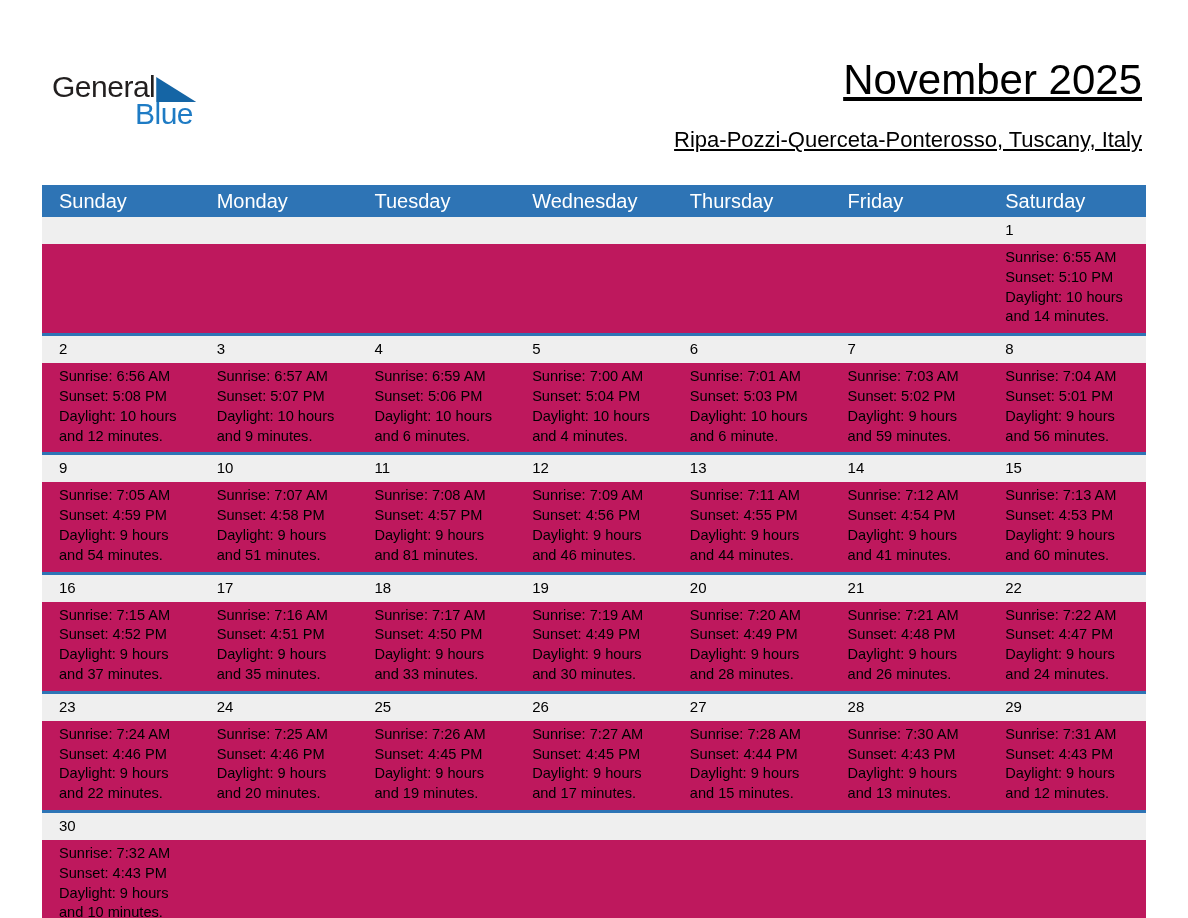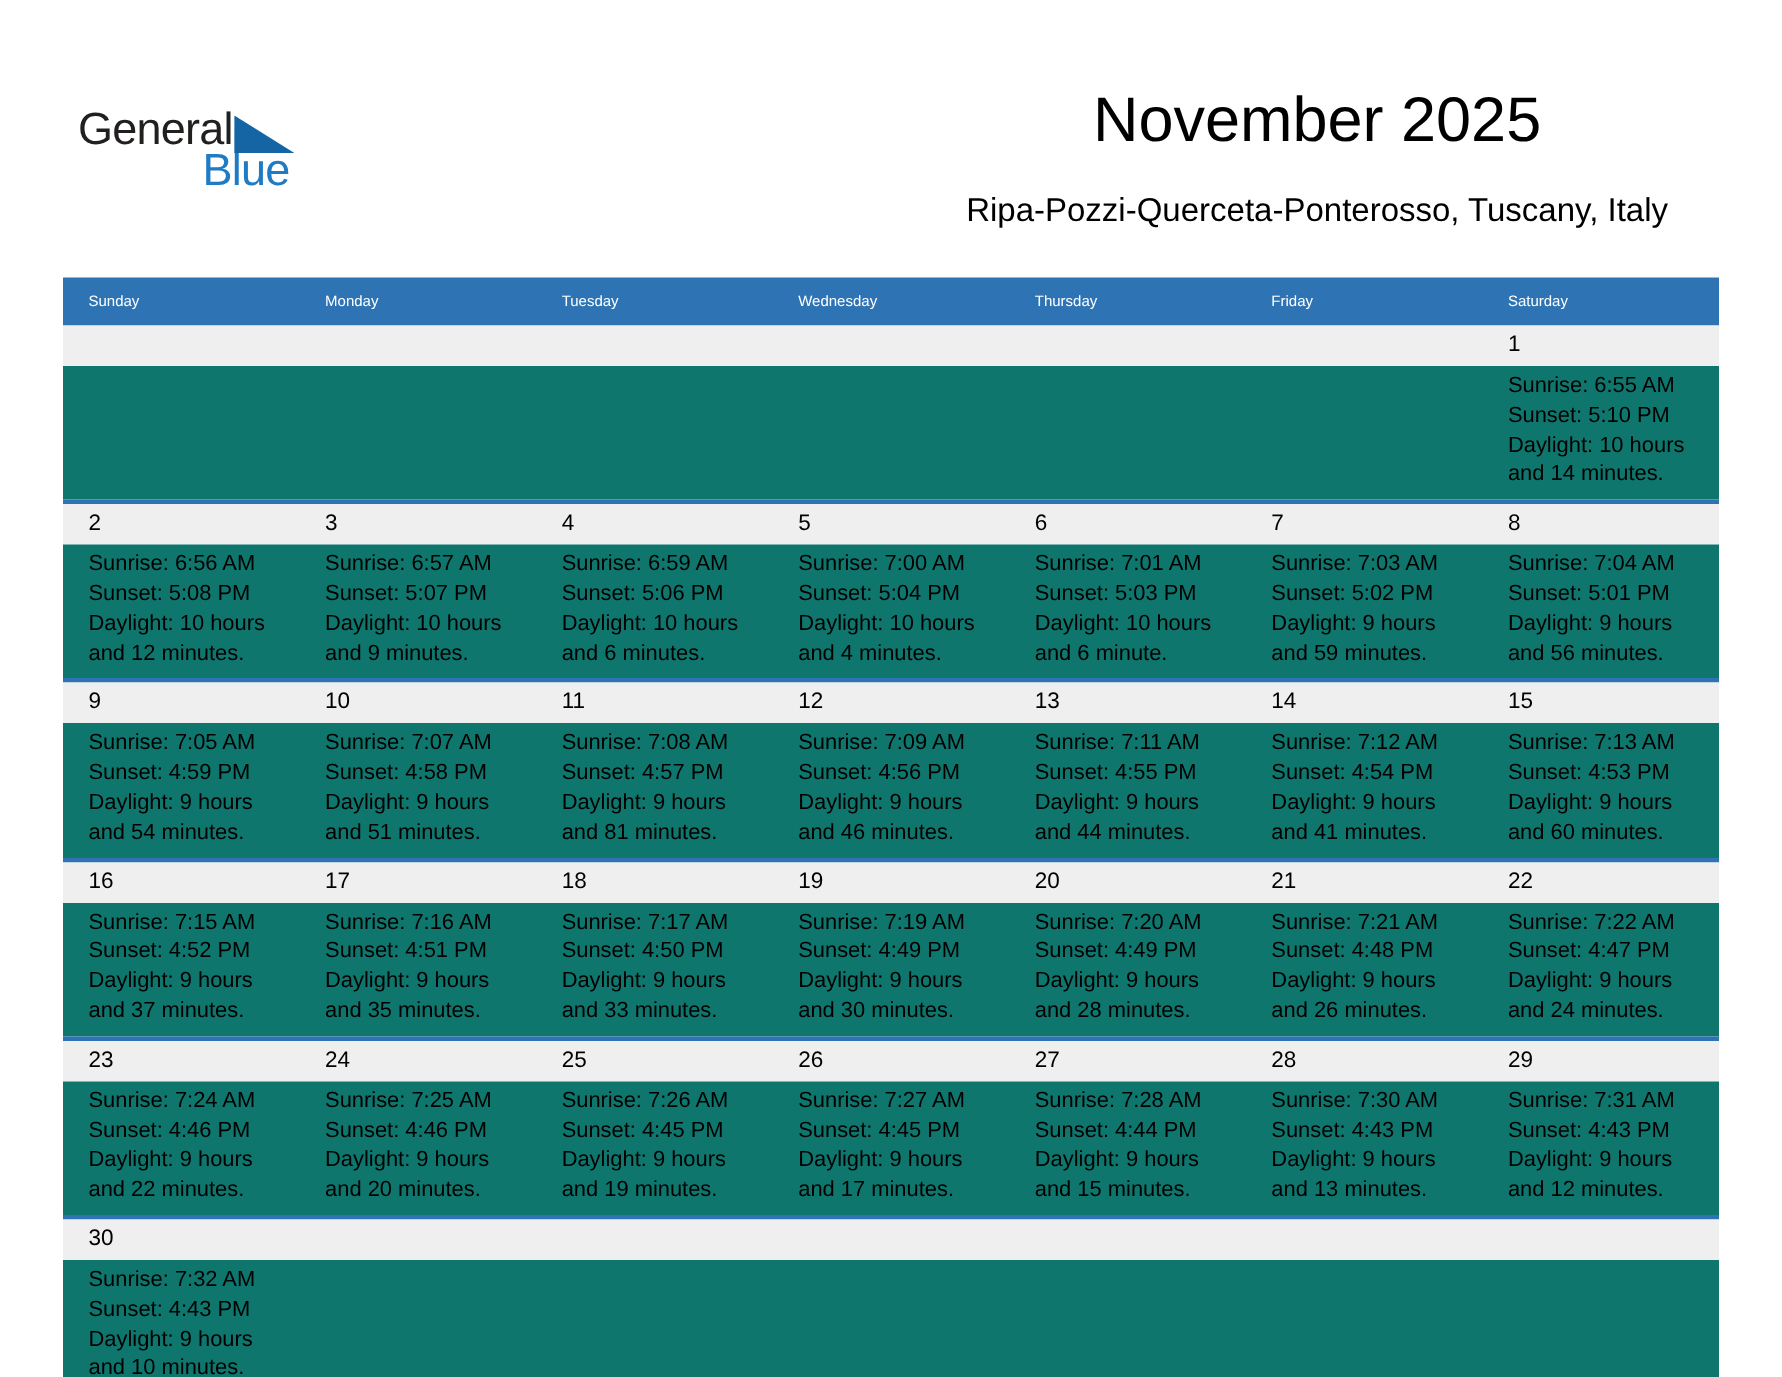--- a/index.html
+++ b/index.html
@@ -13,35 +13,35 @@
   .page{position:relative; width:1188px; height:918px;}
 
   
   .top-band{position:relative; height:185px;}
   .logo{position:absolute; left:52px; top:72px; line-height:1;}
   .logo-row1{display:flex; align-items:flex-end;}
   .logo-general{font-size:30px; color:var(--logo-dark); letter-spacing:-0.5px;}
   .logo-tri{display:inline-block; width:40px; height:25px; margin-left:1px; margin-bottom:0px;
     background:var(--logo-triangle); clip-path:polygon(0 0, 100% 100%, 0 100%);}
   .logo-blue{font-size:30px; color:var(--logo-blue); margin-left:83px; margin-top:-3px; letter-spacing:-0.5px;}
-  .titles{position:absolute; right:76px; top:58px; text-align:center;}
+  .titles{position:absolute; right:46px; top:58px; text-align:right;text-decoration:underline;}
   .main-title{font-size:42px; font-weight:400; line-height:44px; color:#000;}
   .sub-title{font-size:22px; font-weight:400; margin-top:25px; color:#000;}
 
   
   .calendar{margin:0 42px; width:1104px;}
   .weekday-row{display:grid; grid-template-columns:repeat(7,1fr); background:var(--header-bg);
     height:32px; align-items:center;}
-  .weekday-cell{color:var(--header-text); font-size:10px; padding-left:17px;}
+  .weekday-cell{color:var(--header-text); font-size:20px; padding-left:17px;}
   .week{border-top:3px solid var(--week-divider);}
   .week.first{border-top:none;}
   .date-row{display:grid; grid-template-columns:repeat(7,1fr); background:var(--date-strip-bg);
     height:27px;}
   .date-cell{font-size:15px; padding-left:17px; padding-top:4px; color:#000;}
-  .content-row{display:grid; grid-template-columns:repeat(7,1fr); min-height:79px; background:#0f766e;}
+  .content-row{display:grid; grid-template-columns:repeat(7,1fr); min-height:79px; background:#be185d;}
   .week.last .content-row{min-height:115px;}
   .day-content{padding:4px 4px 6px 17px;}
   .cell-line{font-size:14.6px; line-height:19.8px; color:#000; white-space:nowrap;}
 </style>
 </head>
 <body>
 
 <div class="page">
   <div class="top-band">
     <div class="logo">

